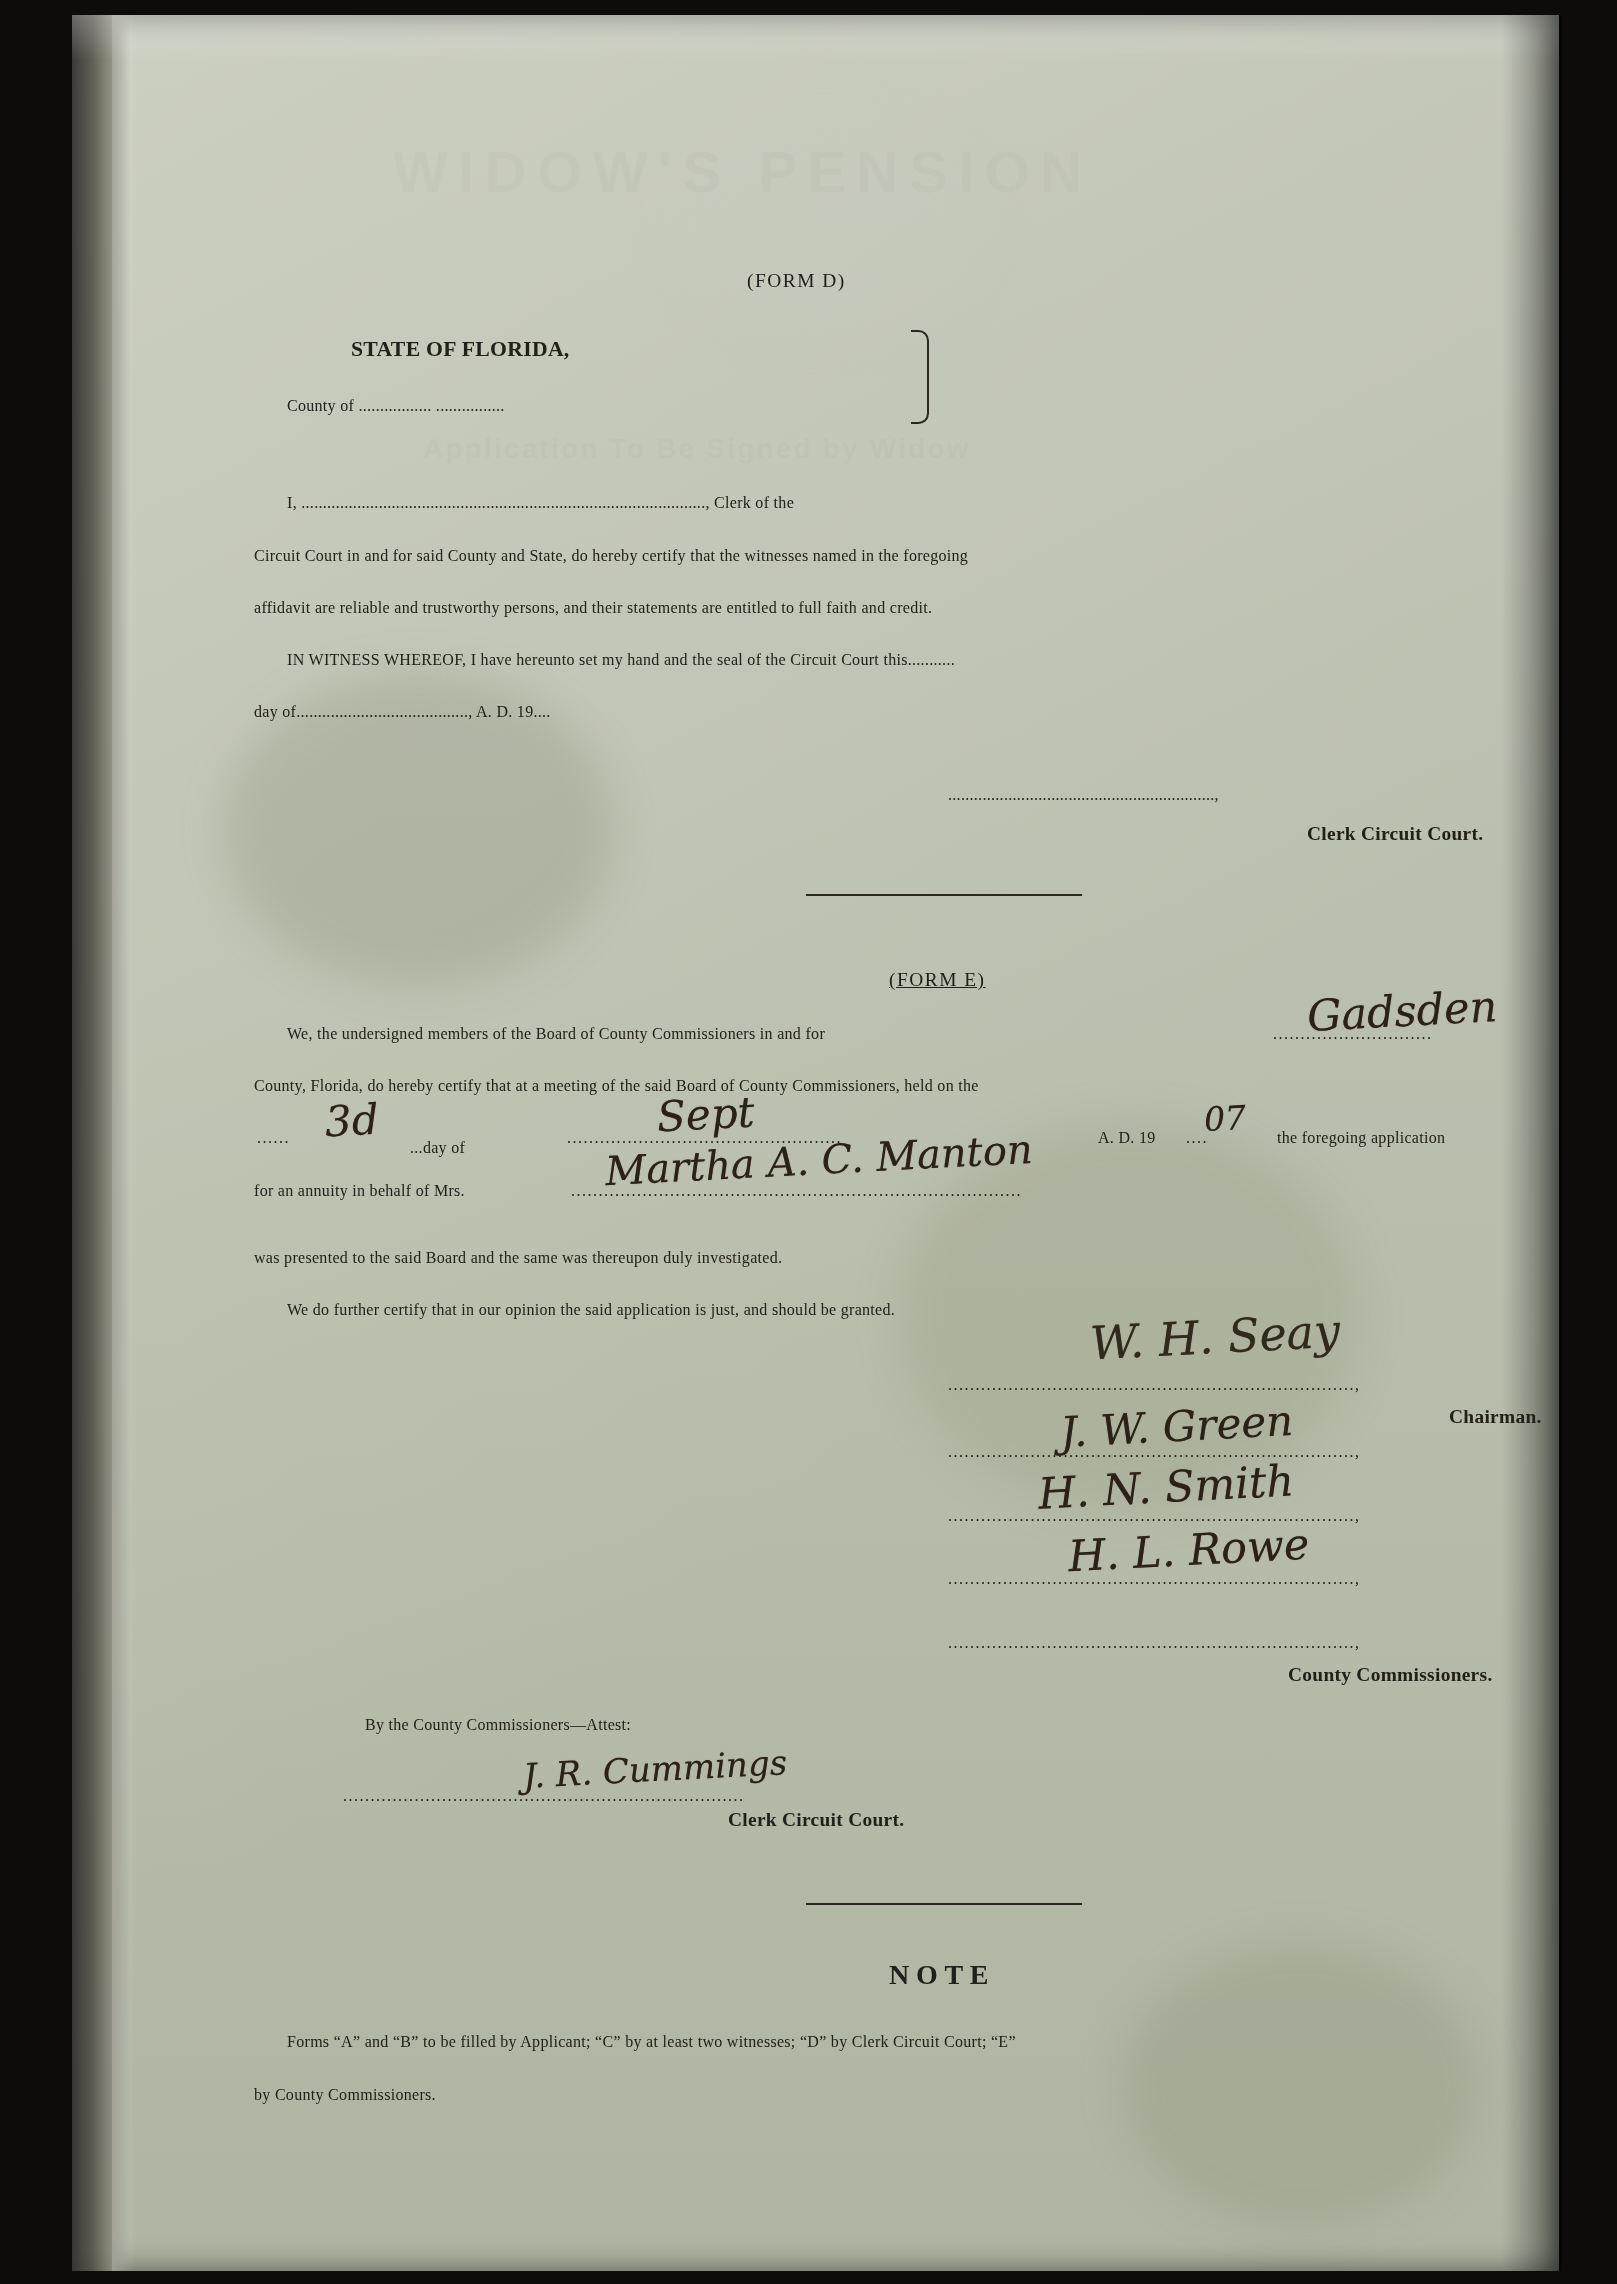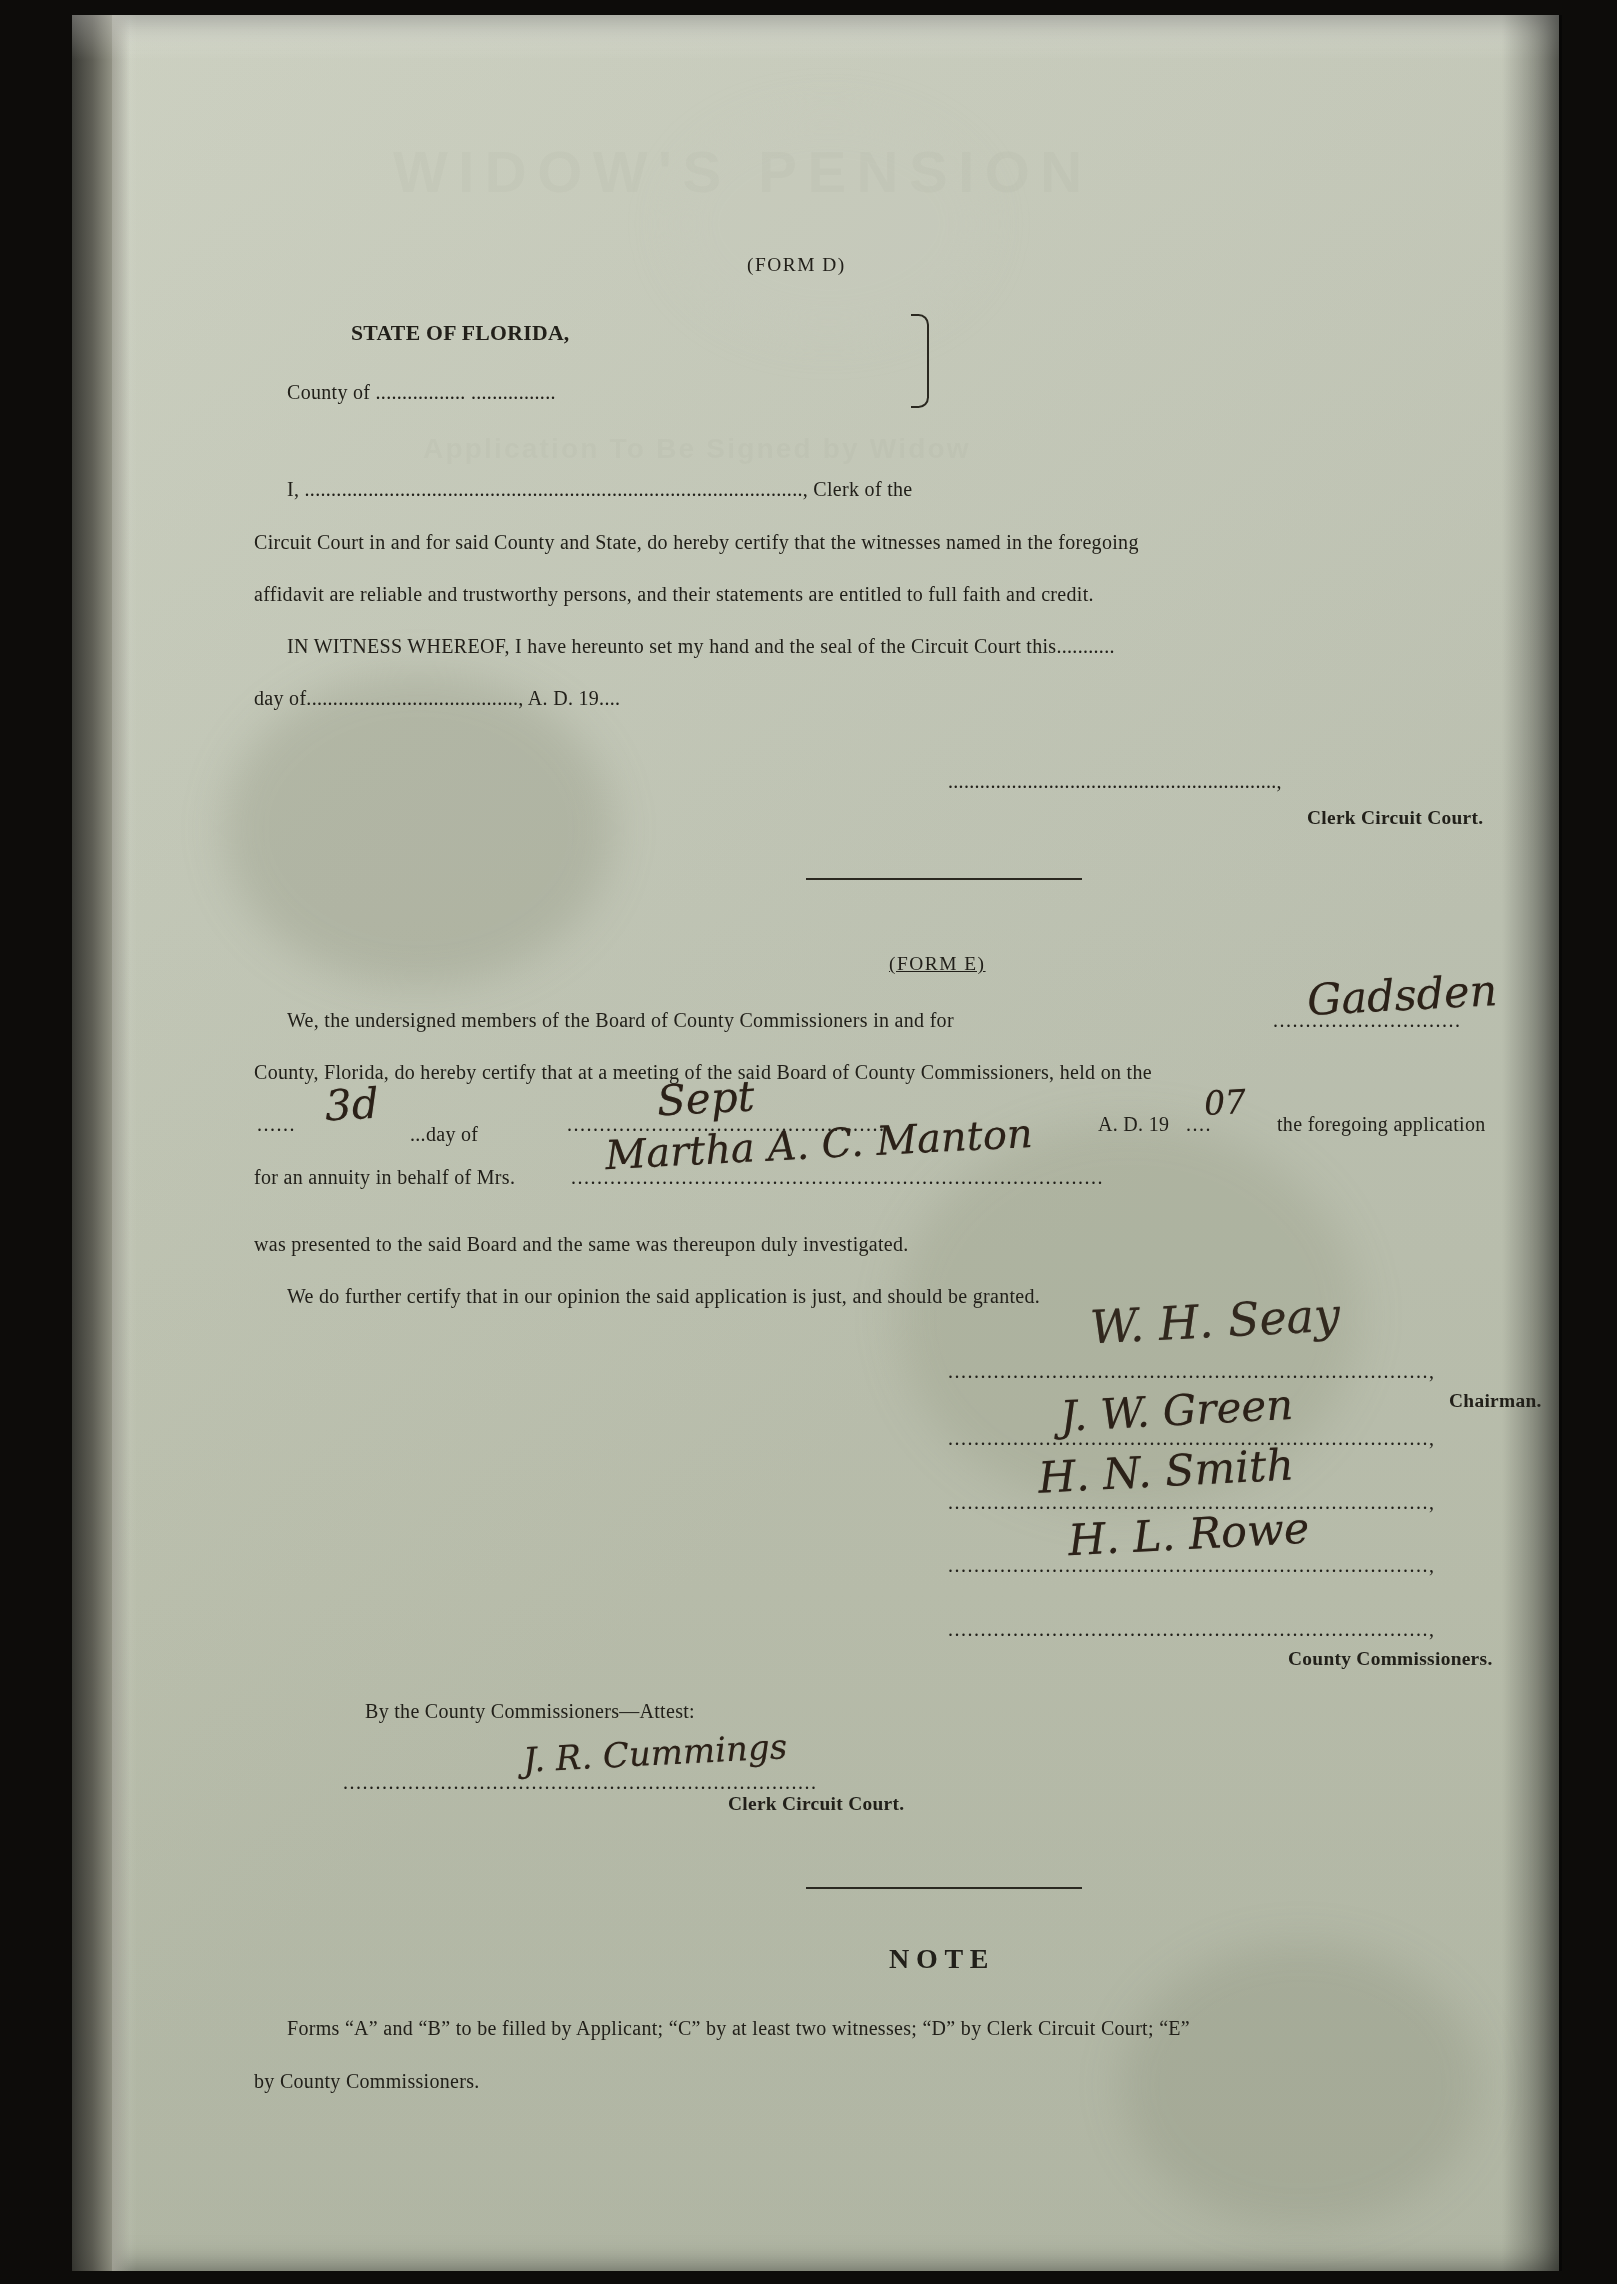--- a/index.html
+++ b/index.html
@@ -53,24 +53,24 @@
     font-size:58px;letter-spacing:10.5px;color:#6d6a5a;opacity:.30;
     font-family:"Liberation Sans", sans-serif;font-weight:bold;
   }
   #ghost-sub{
     position:absolute;left:351px;top:418px;
     font-size:28px;letter-spacing:2.2px;color:#6d6a5a;opacity:.30;
     font-family:"Liberation Sans", sans-serif;font-weight:bold;
   }
 
   .doc{
-    position:absolute;left:134px;top:15px;width:1390px;height:2168px;
+    position:absolute;left:134px;top:31px;width:1390px;height:2168px;
     color:#22201a;
   }
-  .line{position:absolute;white-space:nowrap;font-size:20px;letter-spacing:0.3px;}
+  .line{position:absolute;white-space:nowrap;font-size:16px;letter-spacing:0.3px;}
   .ct{position:absolute;text-align:center;}
   .dots{letter-spacing:1.5px;}
   .hand{
     position:absolute;
     font-family:"DejaVu Serif", serif;
     font-style:italic;color:#2b2118;
     transform:rotate(-3deg);
     text-shadow:0 0 0.7px rgba(40,30,20,.5);
   }
   .rule{

